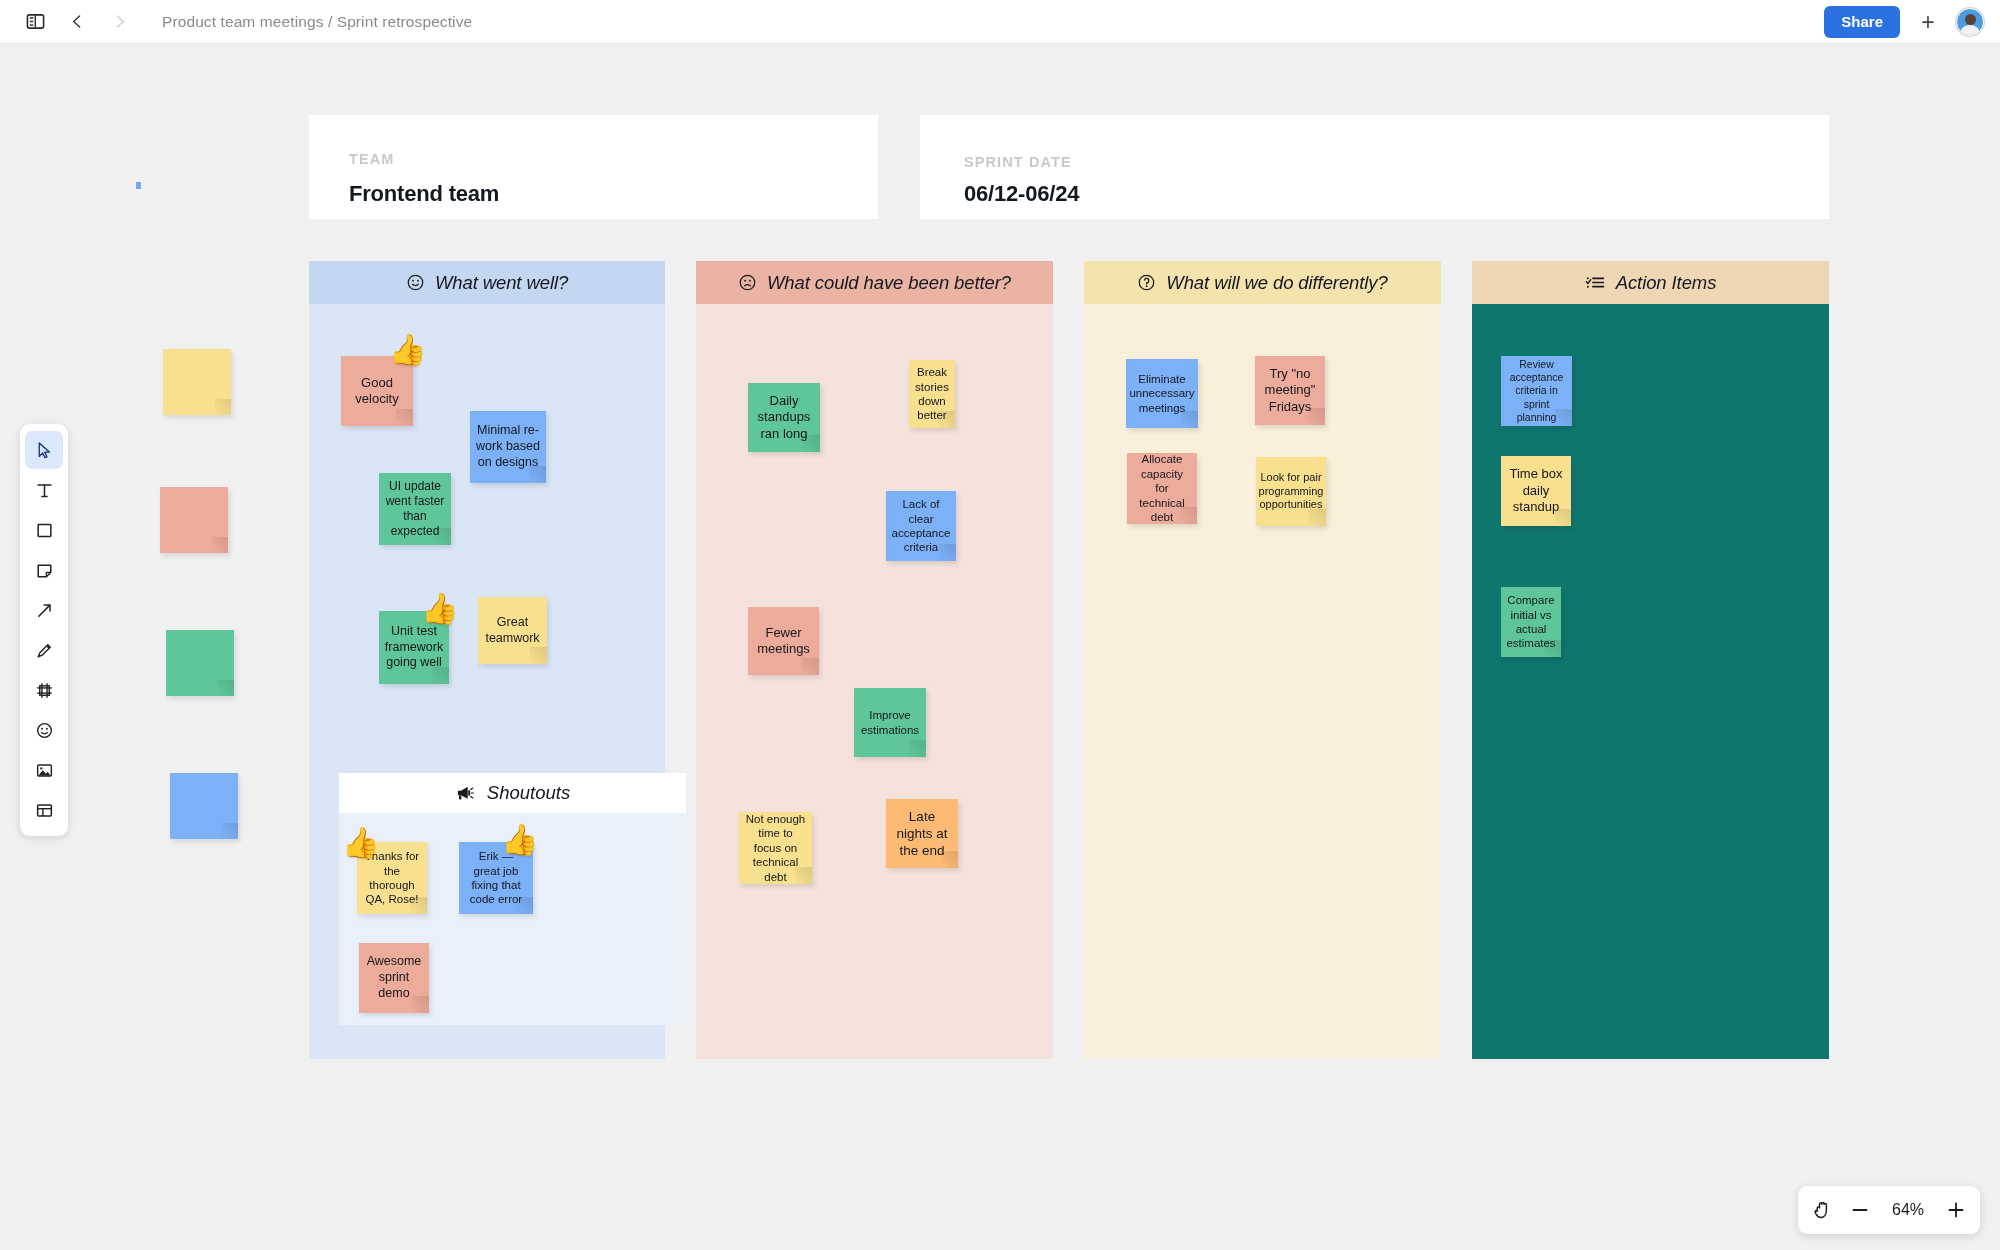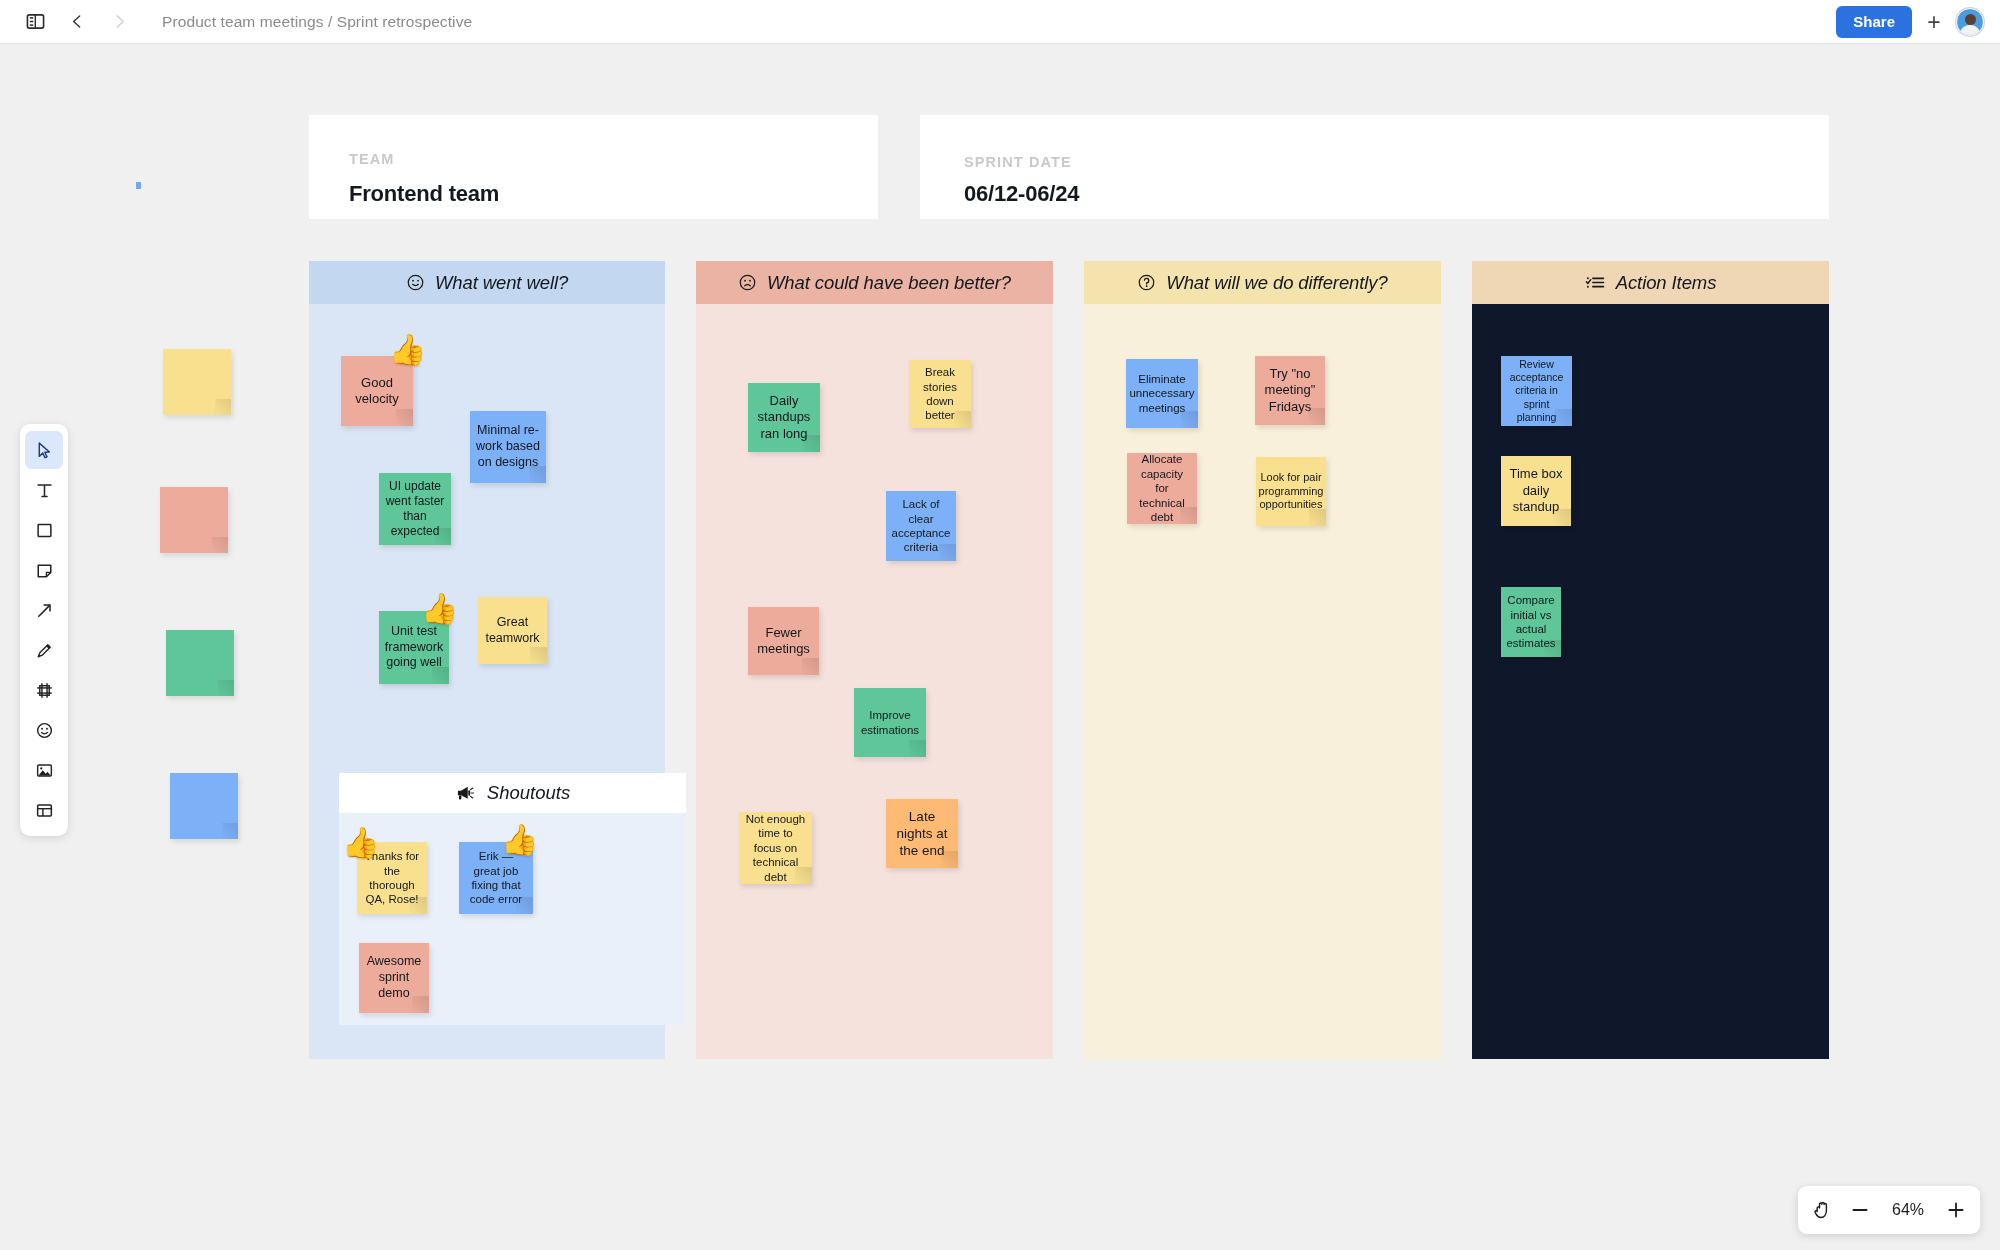--- a/index.html
+++ b/index.html
@@ -23,21 +23,21 @@
     display: flex; align-items: center; justify-content: center;
     border-radius: 5px; cursor: pointer;
   }
   .tb-icon:first-child { margin-left: 18px; }
   .breadcrumb {
     margin-left: 26px; font-size: 15.5px; color: #8a8a8a;
     letter-spacing: .1px; white-space: nowrap;
   }
   .topbar-right {
     position: absolute; right: 16px; top: 0; height: 44px;
-    display: flex; align-items: center; gap: 8px;
+    display: flex; align-items: center; gap: 14px;
   }
   .share-btn {
     background: #2b71e0; color: #fff; border: none; border-radius: 6px;
     font-size: 15px; font-family: inherit; font-weight: 700;
     padding: 8px 17px 9px; cursor: pointer; line-height: 1;
   }
   .plus-btn {
     width: 28px; height: 28px; display: flex; align-items: center;
     justify-content: center; cursor: pointer; color: #444; font-size: 23px;
     line-height: 1; font-weight: 300;
@@ -346,21 +346,21 @@
         <circle cx="12.6" cy="8.1" r=".95" fill="#1a1a1a"></circle>
         <path d="M6.9 13.6 Q10 11.0 13.1 13.6" fill="none" stroke="#1a1a1a" stroke-width="1.25" stroke-linecap="round"></path>
       </svg>
       <div class="col-title">What could have been better?</div>
     </div>
 
     <div class="note" style="left:52px; top:122px; width:72px; height:69px; background:#5ec698; font-size:13px;">
       <span>Daily standups ran long</span>
     </div>
 
-    <div class="note" style="left:213px; top:99px; width:62px; height:68px; background:#f8e08e; font-size:11.5px;">
+    <div class="note" style="left:213px; top:99px; width:46px; height:68px; background:#f8e08e; font-size:11.5px;">
       <span>Break stories down better</span>
     </div>
 
     <div class="note" style="left:190px; top:230px; width:70px; height:70px; background:#7cb0f7; font-size:11.5px;">
       <span>Lack of clear acceptance criteria</span>
     </div>
 
     <div class="note" style="left:52px; top:306px; width:71px; height:68px; background:#edab9b; font-size:13px;margin-top:40px;">
       <span>Fewer meetings</span>
     </div>
@@ -398,21 +398,21 @@
 
     <div class="note" style="left:43px; top:192px; width:70px; height:71px; background:#edab9b; font-size:11.5px;">
       <span>Allocate capacity for technical debt</span>
     </div>
 
     <div class="note" style="left:172px; top:196px; width:70px; height:69px; background:#f8e08e; font-size:11px;">
       <span>Look for pair programming opportunities</span>
     </div>
   </div>
 
-  <div class="col" style="left:1472px; top:261px; width:357px; height:798px; background:#0f172a;">
+  <div class="col" style="left:1472px; top:261px; width:357px; height:798px; background:#0f766e;">
     <div class="col-head" style="background:#efd6b5;">
       <svg width="21" height="19" viewBox="0 0 22 20">
         <circle cx="3.0" cy="5.6" r="1.0" fill="#1a1a1a"></circle>
         <circle cx="3.0" cy="14.4" r="1.0" fill="#1a1a1a"></circle>
         <path d="M1.4 9.3 L3.0 11.0 L6.0 7.0" fill="none" stroke="#1a1a1a" stroke-width="1.5" stroke-linecap="round" stroke-linejoin="round"></path>
         <line x1="8.2" y1="5.6" x2="19.4" y2="5.6" stroke="#1a1a1a" stroke-width="1.7" stroke-linecap="round"></line>
         <line x1="8.2" y1="10.0" x2="19.4" y2="10.0" stroke="#1a1a1a" stroke-width="1.7" stroke-linecap="round"></line>
         <line x1="8.2" y1="14.4" x2="19.4" y2="14.4" stroke="#1a1a1a" stroke-width="1.7" stroke-linecap="round"></line>
       </svg>
       <div class="col-title">Action Items</div>

